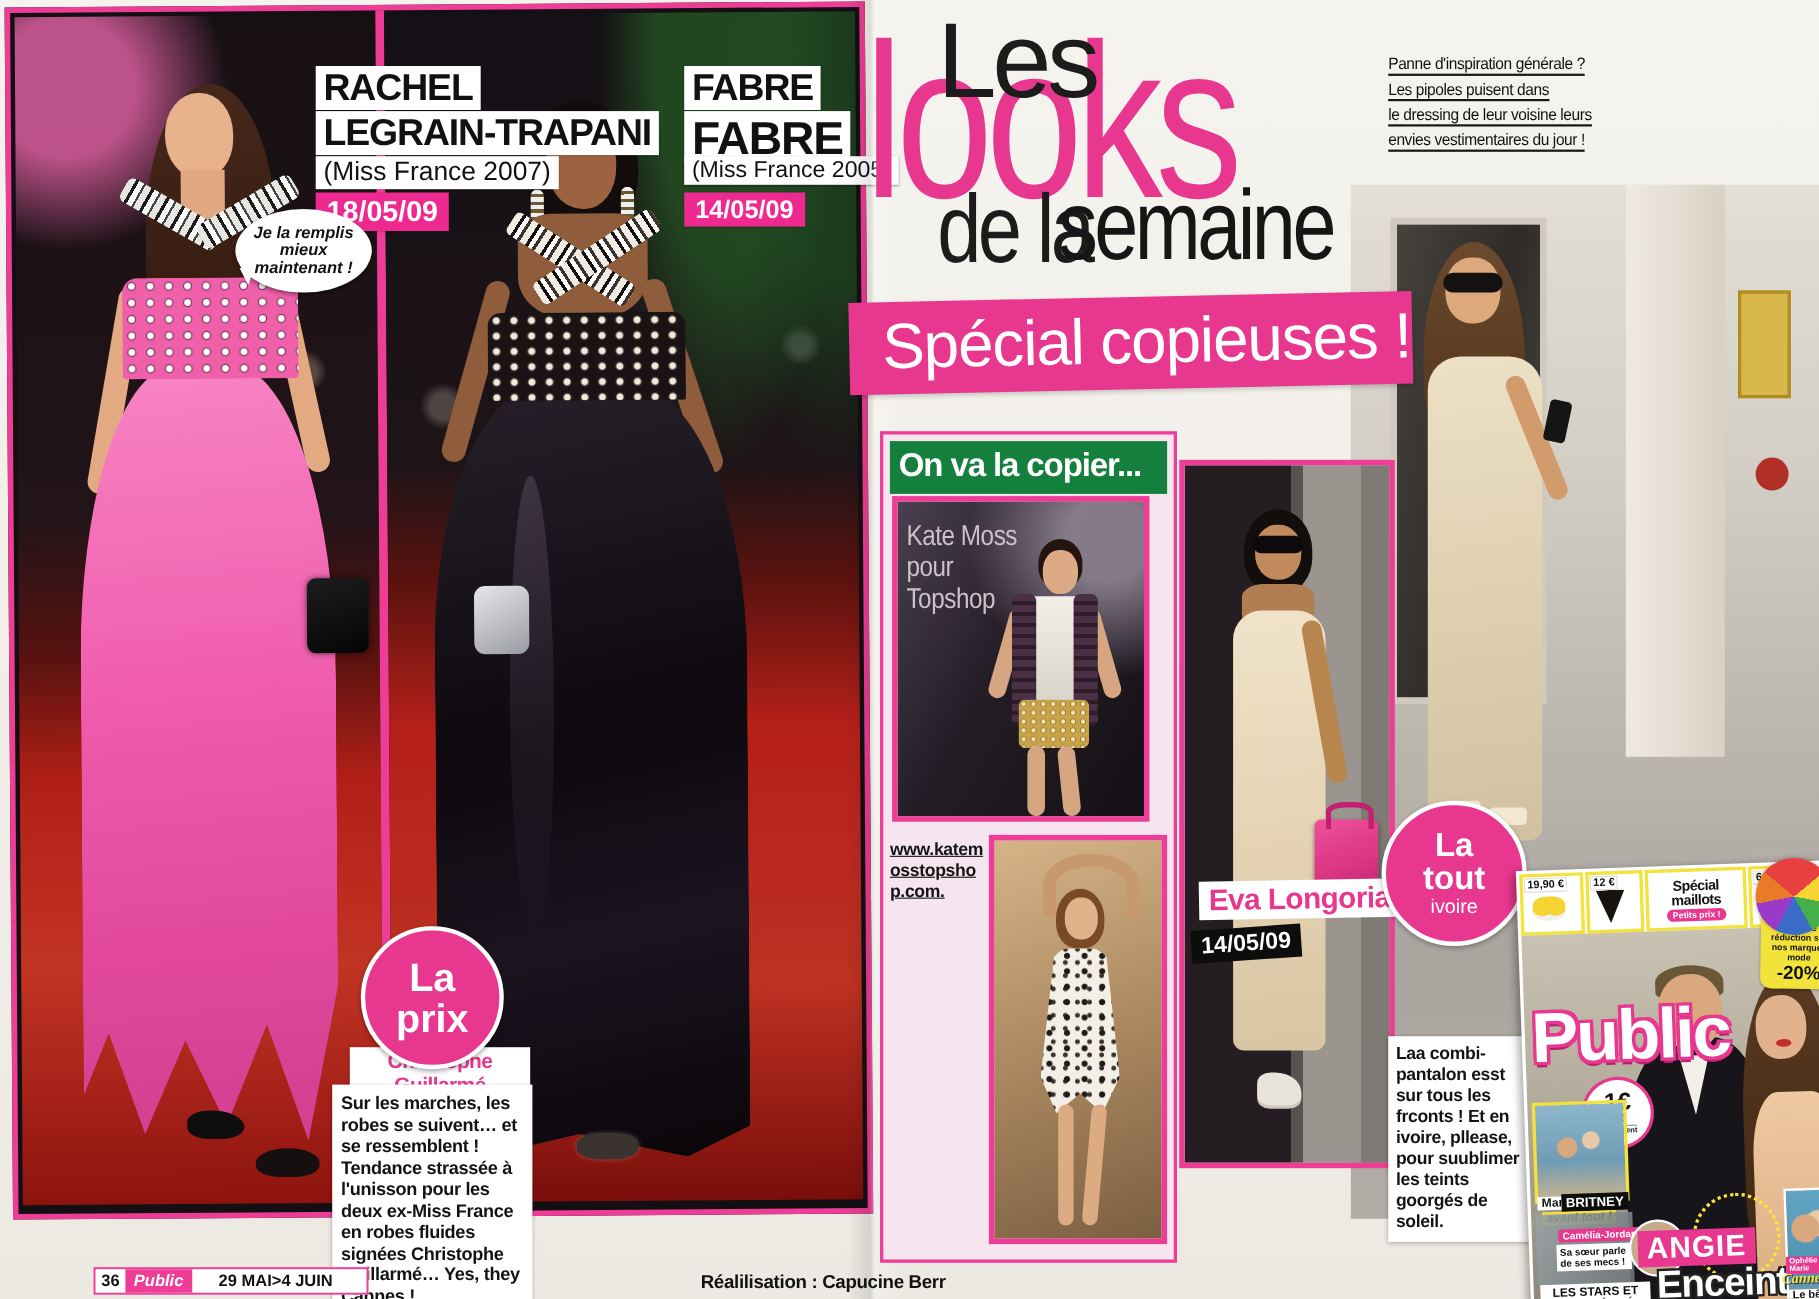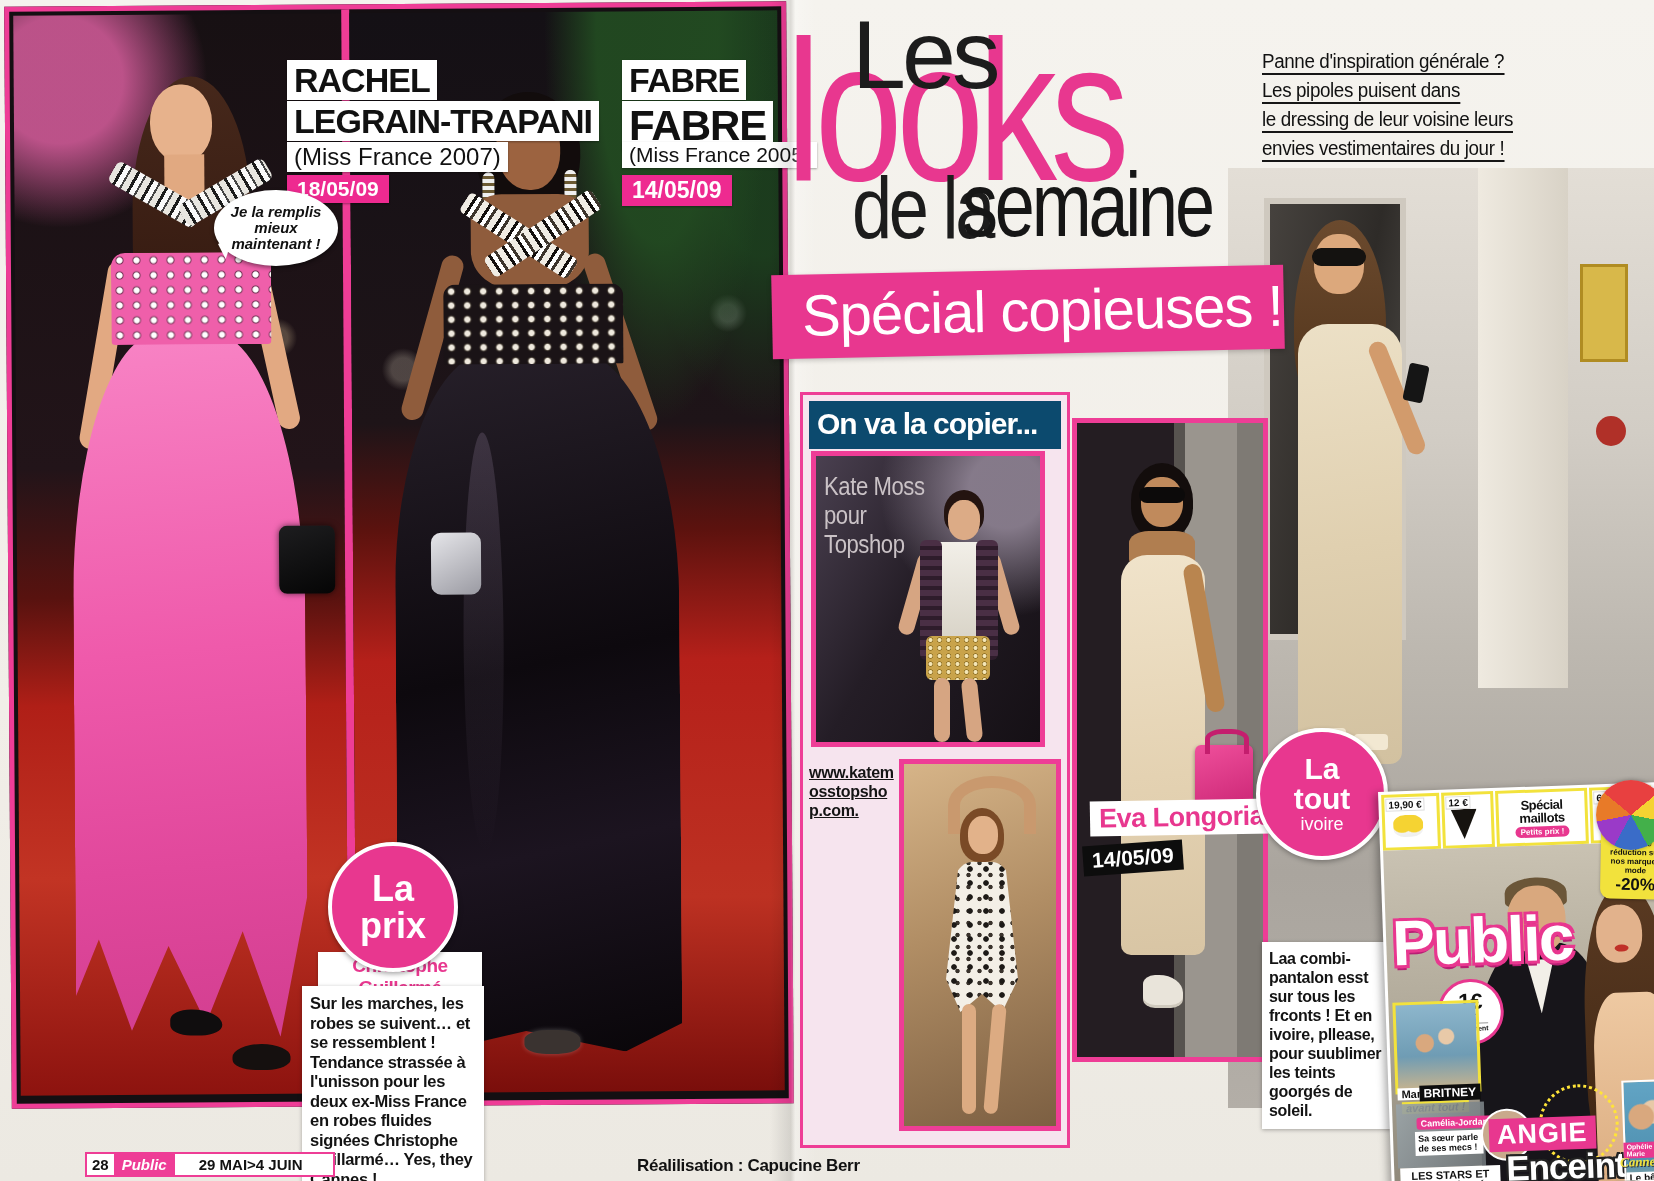--- a/index.html
+++ b/index.html
@@ -73,29 +73,29 @@
     display:flex; flex-direction:column; align-items:center; justify-content:center; color:#fff; font-weight:700; font-size:36px; line-height:37px; box-shadow:0 2px 5px rgba(0,0,0,.35);}
   .designer-bar{left:318px; top:952px; width:160px; background:#fff; color:#e8378f; font-weight:700; font-size:19px; text-align:center; padding:3px 2px; z-index:2; letter-spacing:-.5px; box-shadow:0 1px 3px rgba(0,0,0,.3);}
   .robe-text{left:302px; top:986px; width:166px; background:#fff; color:#131313; font-weight:700; font-size:16.5px; line-height:19.5px; letter-spacing:-.3px; padding:8px 8px 9px; z-index:2; box-shadow:0 1px 4px rgba(0,0,0,.3);}
 
   
   .hl-les{left:852px; top:6px; font-size:97px; font-weight:400; color:#1c1c1c; letter-spacing:-4px; line-height:1; z-index:5;}
   .hl-looks{left:786px; top:18px; font-size:200px; font-weight:500; color:#e8378f; letter-spacing:-8px; line-height:.93; transform:scaleX(.79); transform-origin:left top; z-index:5;}
   .hl-dela{left:852px; top:164px; font-size:88px; font-weight:400; color:#1c1c1c; letter-spacing:-4px; line-height:1; transform:scaleX(.82); transform-origin:left top; z-index:6;}
   .hl-semaine{left:962px; top:160px; font-size:90px; font-weight:500; color:#161616; letter-spacing:-4px; line-height:1; transform:scaleX(.8); transform-origin:left top; z-index:6;}
 
-  .intro{left:1262px; top:50px; width:230px; z-index:5; font-size:20px; color:#111; letter-spacing:-.4px;}
+  .intro{left:1262px; top:50px; width:230px; z-index:5; font-size:15px; color:#111; letter-spacing:-.4px;}
   .intro span{display:inline-block; border-bottom:2px solid #161616; padding-bottom:0px; margin-bottom:4px; white-space:nowrap; transform:scaleX(.94); transform-origin:left top;}
 
   .banner{left:772px; top:270px; width:482px; height:84px; background:#e8378f; transform:rotate(-1.2deg); z-index:6;
     color:#fff; font-size:58px; font-weight:400; letter-spacing:-1px; line-height:82px; padding-left:30px; box-shadow:0 2px 5px rgba(0,0,0,.2);}
 
   
   .copier-panel{left:800px; top:392px; width:264px; height:750px; background:#f6e4ee; border:3px solid #ee3d96; z-index:5;}
-  .copier-header{left:6px; top:6px; width:236px; background:#0c4a6e; color:#fff; font-weight:700; font-size:30px; letter-spacing:-1px; padding:6px 8px 8px; white-space:nowrap;}
+  .copier-header{left:6px; top:6px; width:236px; background:#15803d; color:#fff; font-weight:700; font-size:30px; letter-spacing:-1px; padding:6px 8px 8px; white-space:nowrap;}
   .kate-photo{left:8px; top:56px; width:224px; height:286px; border:5px solid #ee3d96;
     background:radial-gradient(circle at 85% 12%, rgba(150,138,155,.85) 0 12%, transparent 40%),
       linear-gradient(120deg,#4a4050 0%, #241d26 45%, #151015 100%);}
   .kate-caption{left:8px; top:16px; color:#cac2c6; font-size:26px; line-height:29px; font-weight:400; letter-spacing:-.5px; transform:scaleX(.85); transform-origin:left top;}
   .k-hair{left:128px; top:34px; width:40px; height:44px; background:#241410; border-radius:50% 50% 40% 40%;}
   .k-face{left:132px; top:44px; width:32px; height:40px; background:#dcab86; border-radius:46%;}
   .k-tank{left:112px; top:86px; width:62px; height:96px; background:linear-gradient(180deg,#f2efe8,#d9d4c8); border-radius:10px 10px 4px 4px;}
   .k-vest-l{left:104px; top:84px; width:22px; height:120px; background:repeating-linear-gradient(180deg,#4a2f45 0 6px,#2e1c2b 6px 10px); border-radius:6px;}
   .k-vest-r{left:160px; top:84px; width:22px; height:120px; background:repeating-linear-gradient(180deg,#4a2f45 0 6px,#2e1c2b 6px 10px); border-radius:6px;}
   .k-arm-l{left:92px; top:96px; width:16px; height:84px; background:#d6a582; border-radius:8px; transform:rotate(16deg);}
@@ -251,21 +251,21 @@
       <div class="abs c-strap-b"></div>
       <div class="abs c-bodice"></div>
       <div class="abs c-clutch"></div>
       <div class="abs c-sandal"></div>
     </div>
   </div>
 
   <div class="abs namebox" style="left:287px; top:60px; font-size:34px; z-index:3;">RACHEL</div>
   <div class="abs namebox" style="left:287px; top:101px; font-size:34px; z-index:3;">LEGRAIN-TRAPANI</div>
   <div class="abs subbox" style="left:287px; top:142px; font-size:24px; z-index:3;">(Miss France 2007)</div>
-  <div class="abs datebox" style="left:287px; top:175px; font-size:21px; z-index:3;">18/05/09</div>
+  <div class="abs datebox" style="left:287px; top:175px; font-size:26px; z-index:3;">18/05/09</div>
   <div class="abs bubble">Je la remplis mieux maintenant !</div>
 
   <div class="abs namebox" style="left:622px; top:60px; font-size:34px; z-index:3;">FABRE</div>
   <div class="abs namebox" style="left:622px; top:101px; font-size:42px; z-index:3;">FABRE</div>
   <div class="abs subbox" style="left:622px; top:142px; font-size:21px; z-index:3;">(Miss France 2005)</div>
   <div class="abs datebox" style="left:622px; top:175px; font-size:23px; z-index:3;">14/05/09</div>
 
   <div class="abs robe-circle">
     <span>La</span>
     <span>prix</span>
@@ -411,20 +411,20 @@
       <div class="side-photo"></div>
       <div class="ophelie">Ophélie Marie</div>
       <div class="cannes">Cannes 2009</div>
       <div class="betisier">Le bêtisier</div>
 
     </div>
   </div>
   <div class="abs pinwheel"></div>
 
   <div class="abs footer">
-    <span class="pnum">28</span>
+    <span class="pnum">36</span>
     <span class="fmag">Public</span>
     <span class="fdate">29 MAI&gt;4 JUIN</span>
   </div>
   <div class="abs credit">Réalilisation : Capucine Berr</div>
 
   <div class="abs fold"></div>
 </div>
 
 </body></html>

